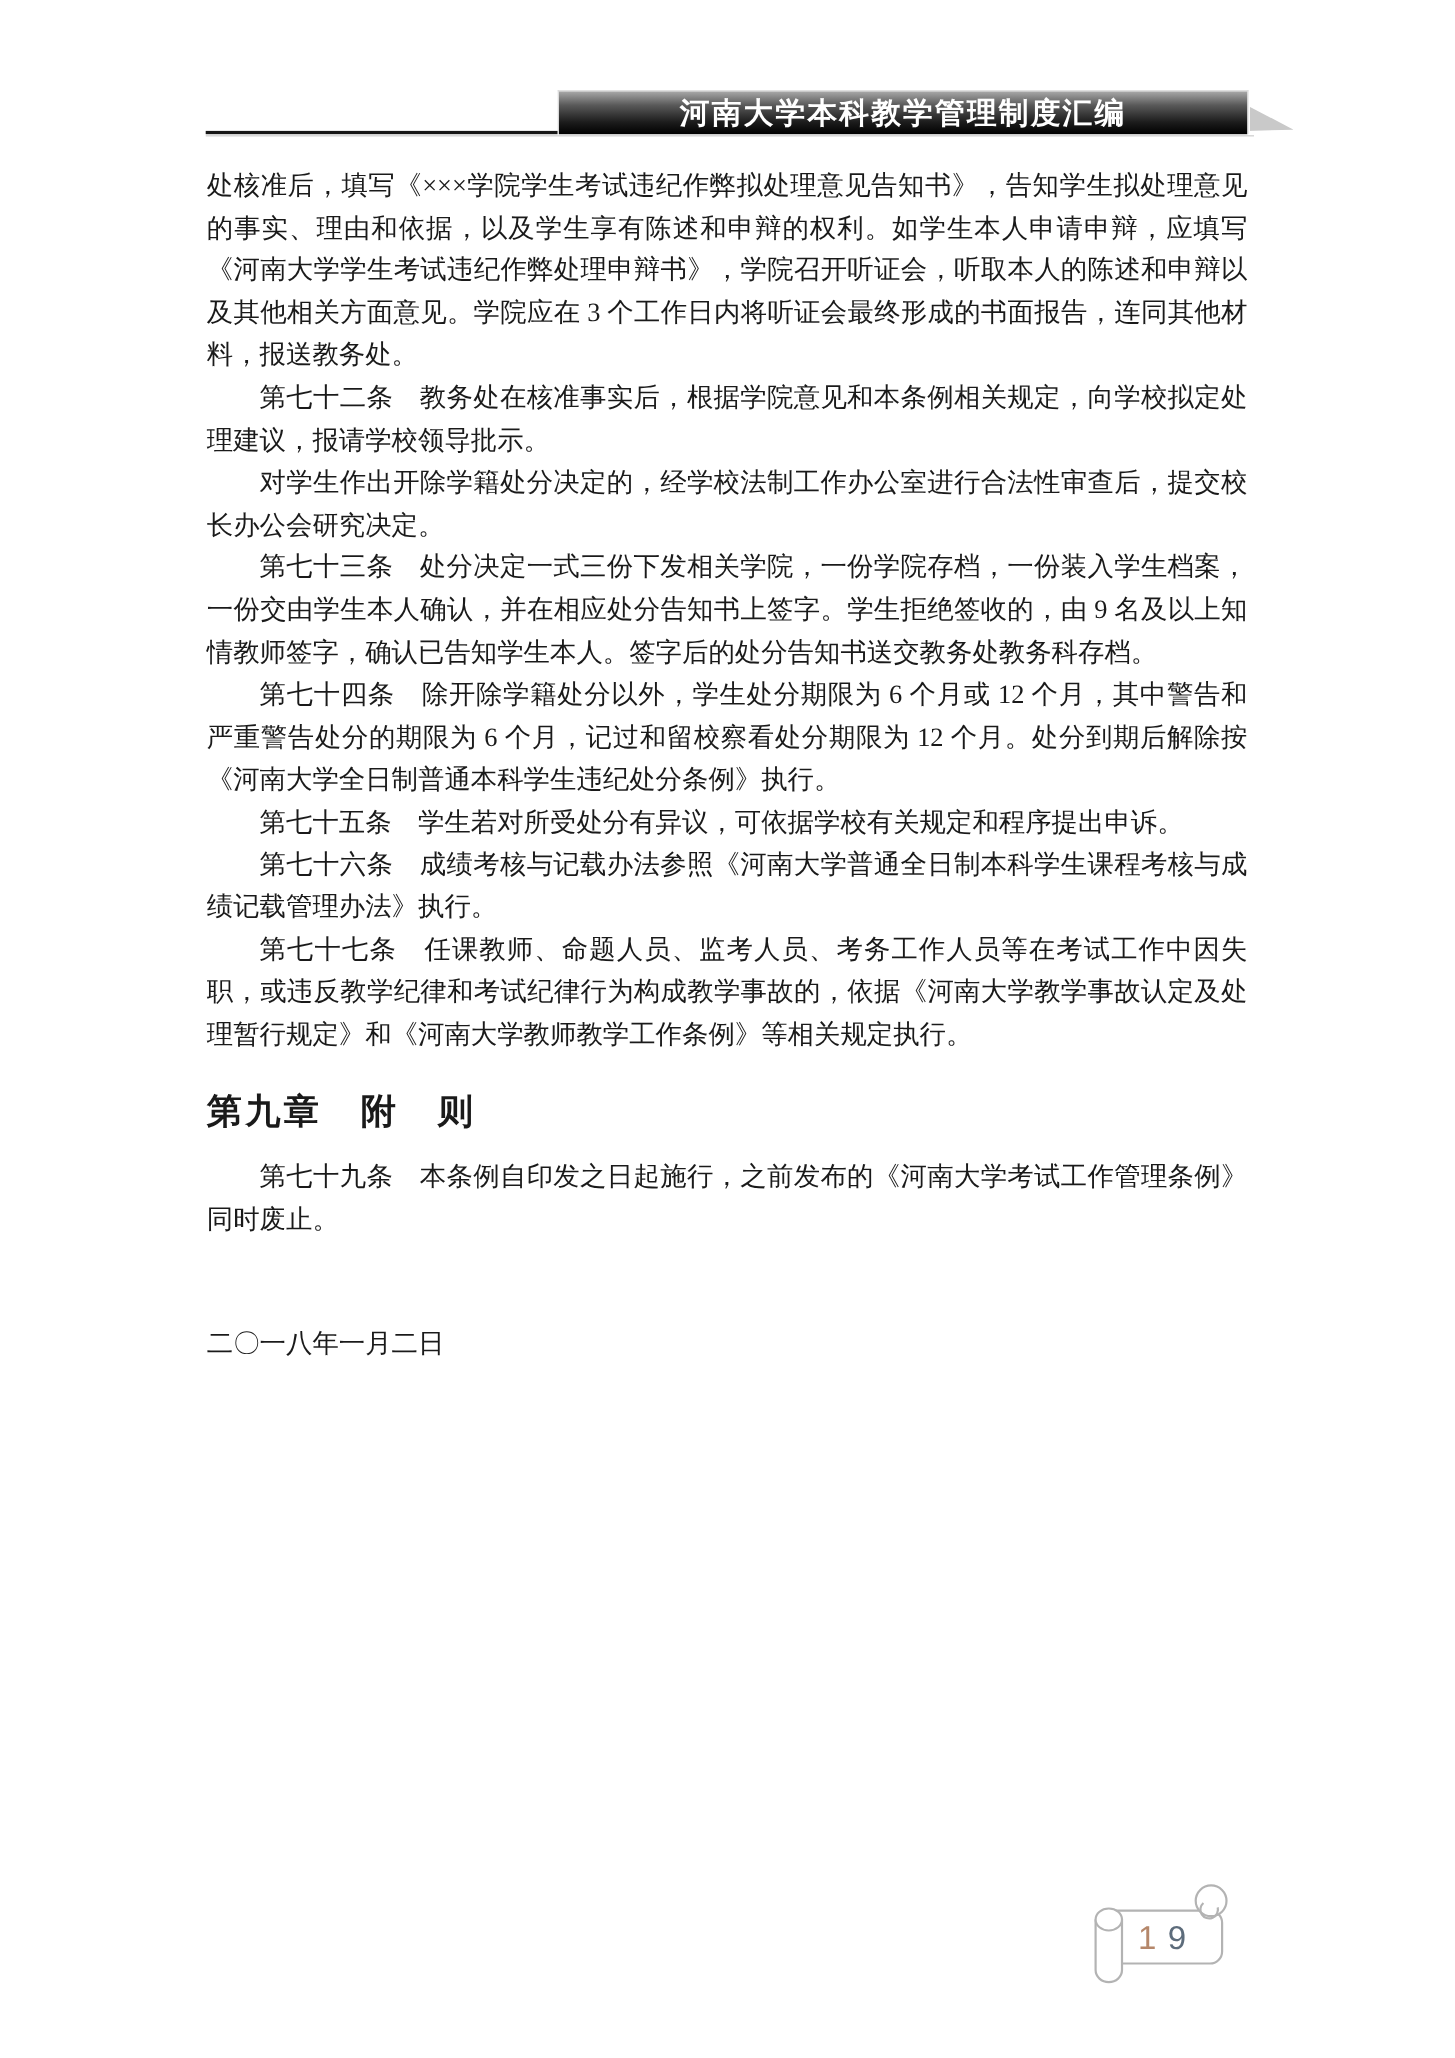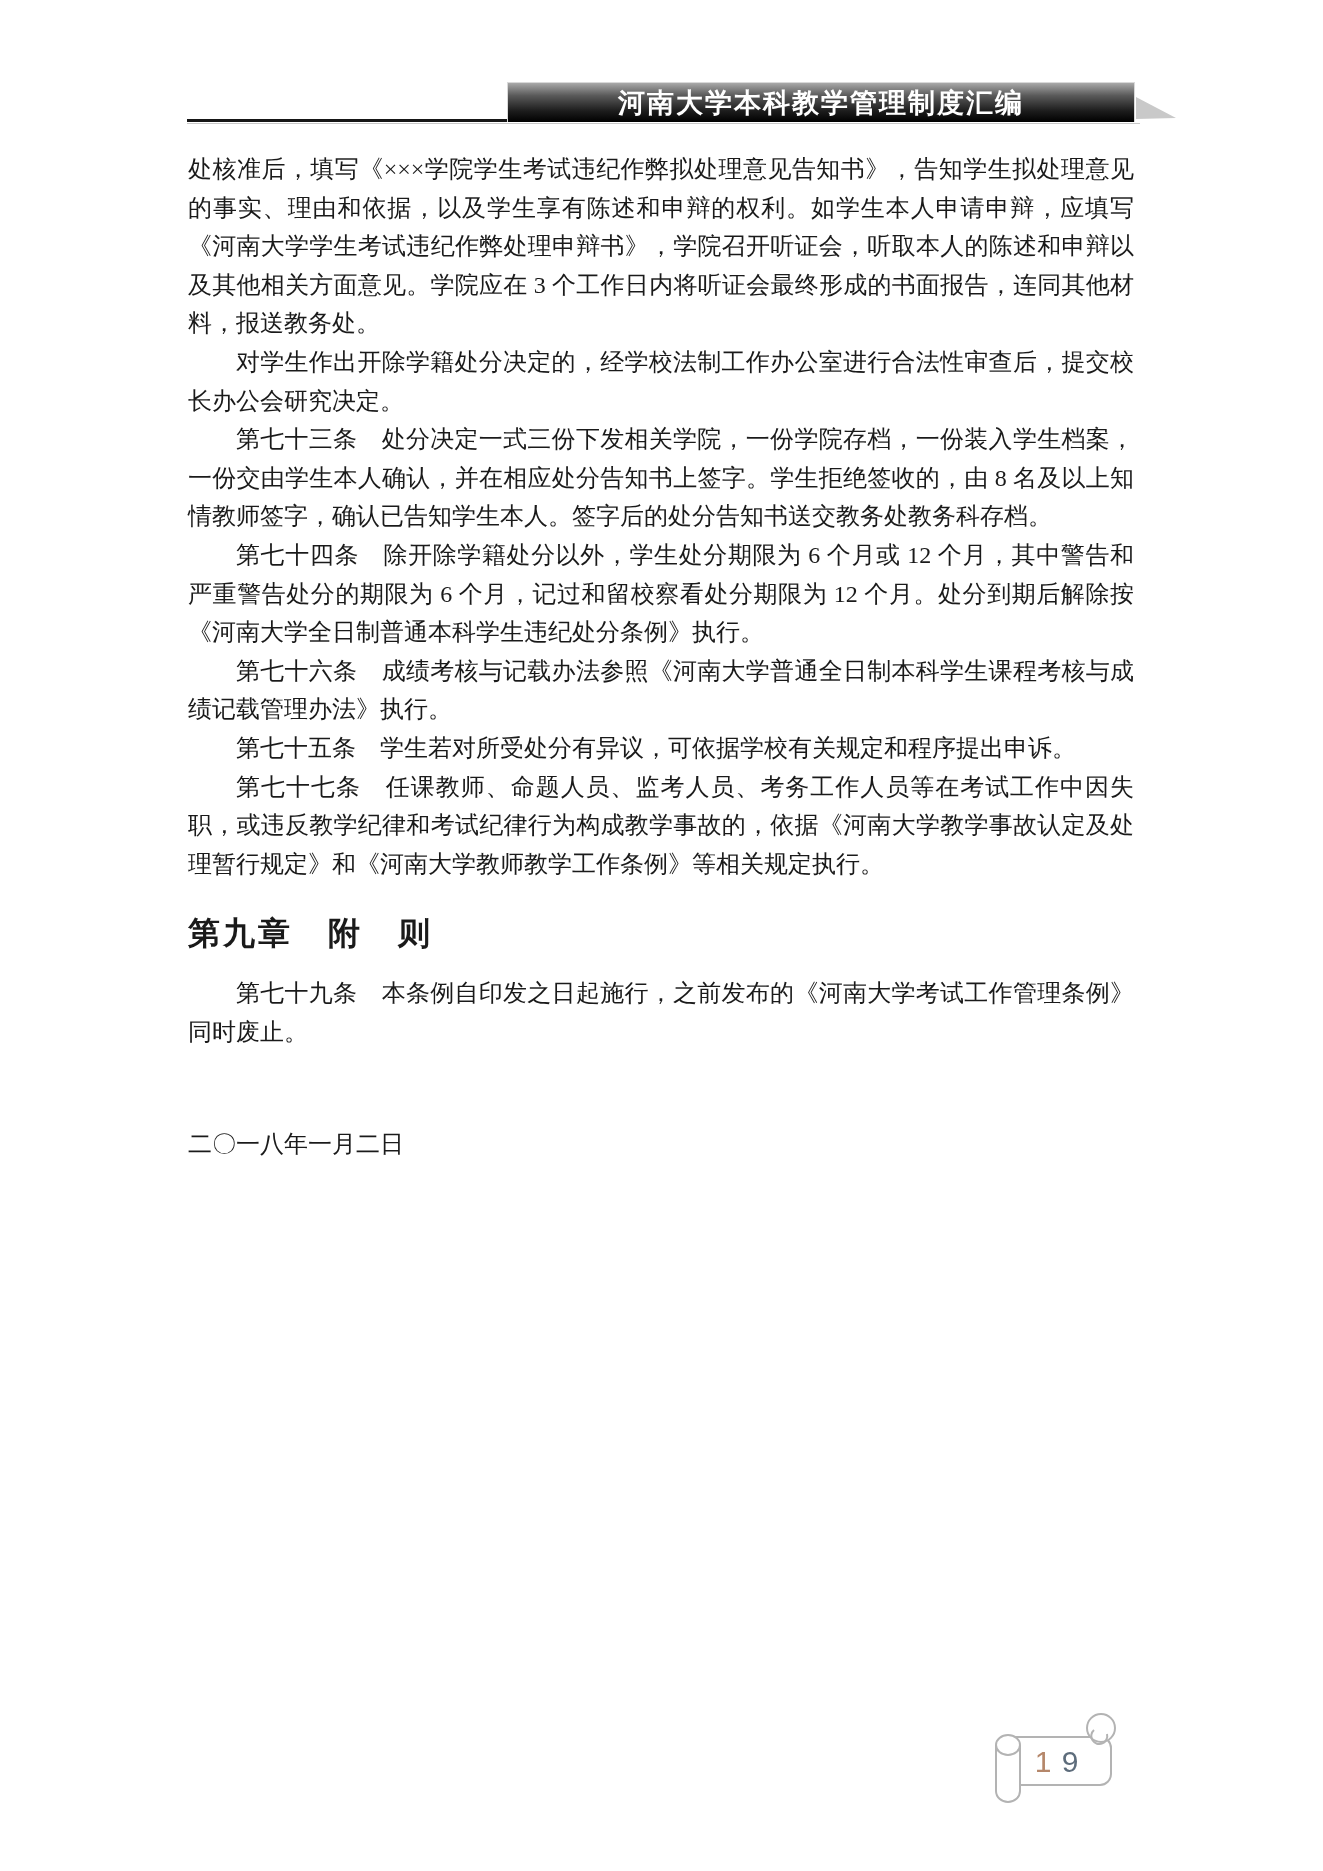--- a/index.html
+++ b/index.html
@@ -101,25 +101,26 @@
 
   <div class="header-rule"></div>
   <div class="header-underline"></div>
   <div class="header-bar">
     <span class="header-title">河南大学本科教学管理制度汇编</span>
   </div>
   <div class="header-arrow"></div>
 
   <div class="doc-body">
       <p class="paragraph">处核准后，填写《×××学院学生考试违纪作弊拟处理意见告知书》，告知学生拟处理意见的事实、理由和依据，以及学生享有陈述和申辩的权利。如学生本人申请申辩，应填写《河南大学学生考试违纪作弊处理申辩书》，学院召开听证会，听取本人的陈述和申辩以及其他相关方面意见。学院应在 3 个工作日内将听证会最终形成的书面报告，连同其他材料，报送教务处。</p>
+      <p class="paragraph indent">第七十二条　教务处在核准事实后，根据学院意见和本条例相关规定，向学校拟定处理建议，报请学校领导批示。</p>
       <p class="paragraph indent">对学生作出开除学籍处分决定的，经学校法制工作办公室进行合法性审查后，提交校长办公会研究决定。</p>
-      <p class="paragraph indent">第七十三条　处分决定一式三份下发相关学院，一份学院存档，一份装入学生档案，一份交由学生本人确认，并在相应处分告知书上签字。学生拒绝签收的，由 8 名及以上知情教师签字，确认已告知学生本人。签字后的处分告知书送交教务处教务科存档。</p>
+      <p class="paragraph indent">第七十三条　处分决定一式三份下发相关学院，一份学院存档，一份装入学生档案，一份交由学生本人确认，并在相应处分告知书上签字。学生拒绝签收的，由 9 名及以上知情教师签字，确认已告知学生本人。签字后的处分告知书送交教务处教务科存档。</p>
       <p class="paragraph indent">第七十四条　除开除学籍处分以外，学生处分期限为 6 个月或 12 个月，其中警告和严重警告处分的期限为 6 个月，记过和留校察看处分期限为 12 个月。处分到期后解除按《河南大学全日制普通本科学生违纪处分条例》执行。</p>
+      <p class="paragraph indent">第七十五条　学生若对所受处分有异议，可依据学校有关规定和程序提出申诉。</p>
       <p class="paragraph indent">第七十六条　成绩考核与记载办法参照《河南大学普通全日制本科学生课程考核与成绩记载管理办法》执行。</p>
-      <p class="paragraph indent">第七十五条　学生若对所受处分有异议，可依据学校有关规定和程序提出申诉。</p>
       <p class="paragraph indent">第七十七条　任课教师、命题人员、监考人员、考务工作人员等在考试工作中因失职，或违反教学纪律和考试纪律行为构成教学事故的，依据《河南大学教学事故认定及处理暂行规定》和《河南大学教师教学工作条例》等相关规定执行。</p>
       <h2 class="heading">第九章　附　则</h2>
       <p class="paragraph indent">第七十九条　本条例自印发之日起施行，之前发布的《河南大学考试工作管理条例》同时废止。</p>
       <p class="date">二〇一八年一月二日</p>
     </div>
 
   <div class="footer-scroll">
     <svg viewBox="0 0 127 95">
 
       <rect x="8" y="25" width="110" height="48" rx="11" fill="#ffffff" stroke="#b3b3b3" stroke-width="2"></rect>

